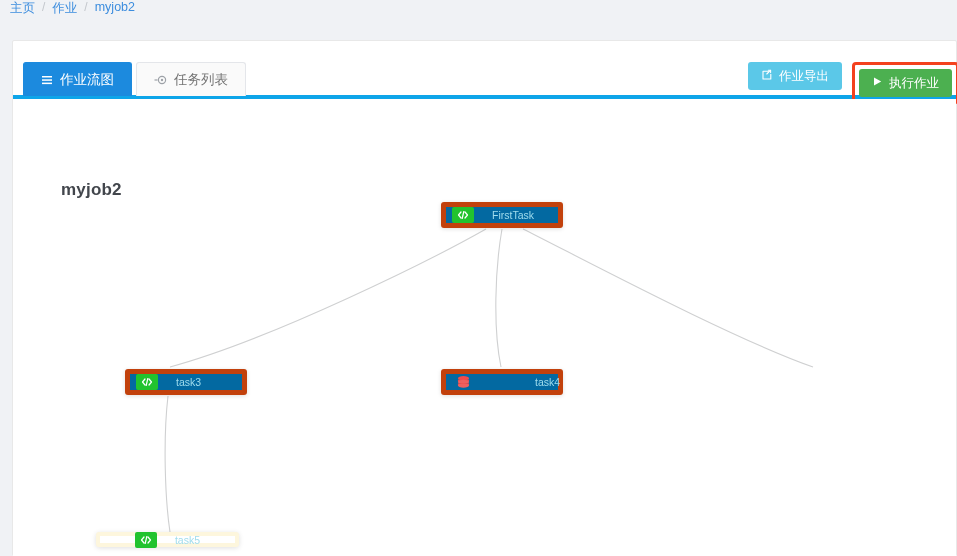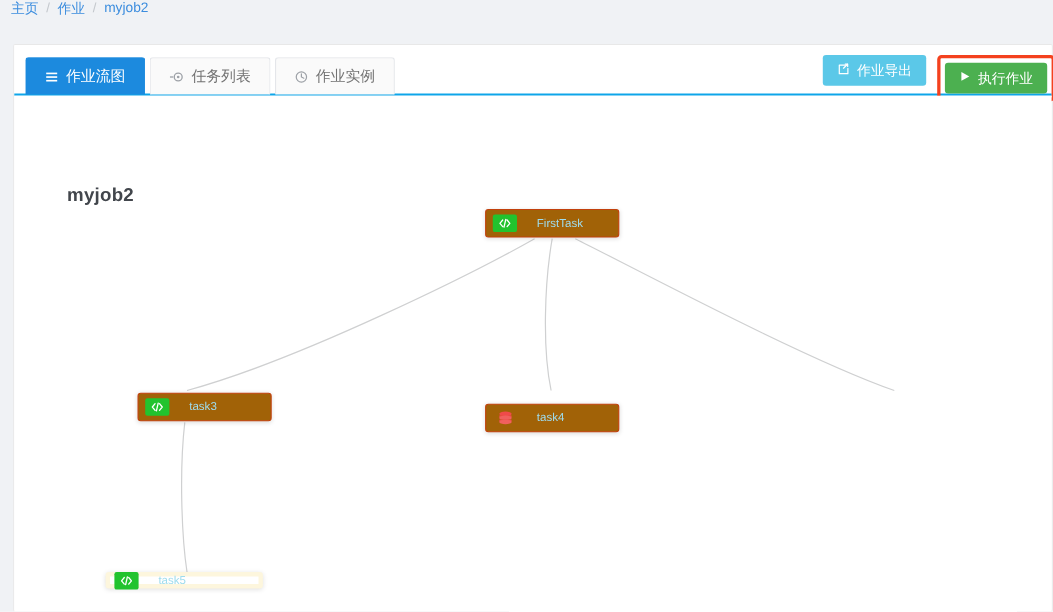--- a/index.html
+++ b/index.html
@@ -39,22 +39,23 @@
     height: 516px;
     background: #ffffff;
     border: 1px solid #e8e8e8;
     border-radius: 2px;
   }
 
   
   #tabbar {
     position: relative;
     height: 46px;
-    border-bottom: 2px solid #0ea5e9;
+    border-bottom: 4px solid #0ea5e9;
     background: #fff;
+    margin-top: 12px;
   }
   #tabs {
     position: absolute;
     left: 10px;
     bottom: -1px;
     display: flex;
     align-items: flex-end;
   }
   .tab {
     height: 34px;
@@ -131,33 +132,34 @@
     letter-spacing: .2px;
   }
   #edges { position: absolute; left: 0; top: 0; width: 945px; height: 469px; }
 
   
   .node {
     position: absolute;
     height: 26px;
     display: flex;
     align-items: center;
-    background: #a16207;
-    border: 1px solid #c2410c;
+    background: #0369a1;
+    border: 5px solid #c2410c;
     border-radius: 3px;
     box-shadow: 0 1px 4px rgba(0,0,0,.13);
     cursor: pointer;
     padding: 0 6px;
   }
   .node.selected {
     border: 4px solid #fdf6dd;
     background: #fff;
     box-shadow: 0 1px 5px rgba(0,0,0,.13);
     height: 15px;
     padding: 0 4px;
+    justify-content: center;
   }
   .node .nicon {
     width: 22px; height: 16px;
     flex: 0 0 auto;
     display: flex;
     align-items: center;
     justify-content: center;
     border-radius: 2px;
     margin-right: 4px;
   }
@@ -202,29 +204,20 @@
         <span class="ticon">
           <svg width="13" height="12" viewBox="0 0 13 12">
             <circle cx="8" cy="6" r="3.6" fill="none" stroke="#8d9299" stroke-width="1.2"></circle>
             <circle cx="8" cy="6" r="1.2" fill="#8d9299"></circle>
             <rect x="0.5" y="5.4" width="3" height="1.2" fill="#8d9299"></rect>
           </svg>
         </span>
         <span>任务列表</span>
       </div>
 
-      <div class="tab">
-        <span class="ticon">
-          <svg width="12" height="12" viewBox="0 0 12 12">
-            <circle cx="6" cy="6" r="4.7" fill="none" stroke="#8d9299" stroke-width="1.1"></circle>
-            <path d="M6 3.2 L6 6 L8.2 7.1" fill="none" stroke="#8d9299" stroke-width="1.1" stroke-linecap="round"></path>
-          </svg>
-        </span>
-        <span>作业实例</span>
-      </div>
 
     </div>
 
     <div id="actions">
 
       <button class="btn btn-cyan">
         <span>
           <svg width="12" height="12" viewBox="0 0 12 12">
             <path d="M9.6 1.2 L9.6 3.4 M9.6 1.2 L7.4 1.2" stroke="#ffffff" stroke-width="1.1" fill="none" stroke-linecap="round"></path>
             <path d="M9.4 1.4 L5.8 5" stroke="#ffffff" stroke-width="1.1" stroke-linecap="round"></path>
@@ -273,21 +266,21 @@
 
     <div class="node" style="left:112px; top:270px; width:122px;">
       <span class="nicon code">
         <svg width="14" height="10" viewBox="0 0 14 10">
           <path d="M5 2 L2.5 5 L5 8 M9 2 L11.5 5 L9 8 M7.8 1.5 L6.2 8.5" stroke="#ffffff" stroke-width="1.2" fill="none" stroke-linecap="round" stroke-linejoin="round"></path>
         </svg>
       </span>
       <span class="nlabel">task3</span>
     </div>
 
-    <div class="node" style="left:428px; top:280px; width:122px;">
+    <div class="node" style="left:428px; top:270px; width:122px;gap:43px;">
       <span class="nicon db">
         <svg width="17" height="15" viewBox="0 0 17 15">
           <ellipse cx="8.5" cy="3.2" rx="5.6" ry="2.1" fill="#f04a4a"></ellipse>
           <rect x="2.9" y="4.6" width="11.2" height="2.1" rx="0.6" fill="#f04a4a"></rect>
           <ellipse cx="8.5" cy="6.9" rx="5.6" ry="2.1" fill="#f0605e"></ellipse>
           <rect x="2.9" y="8.3" width="11.2" height="2.1" rx="0.6" fill="#f04a4a"></rect>
           <ellipse cx="8.5" cy="10.6" rx="5.6" ry="2.1" fill="#f0605e"></ellipse>
         </svg>
       </span>
       <span class="nlabel">task4</span>

